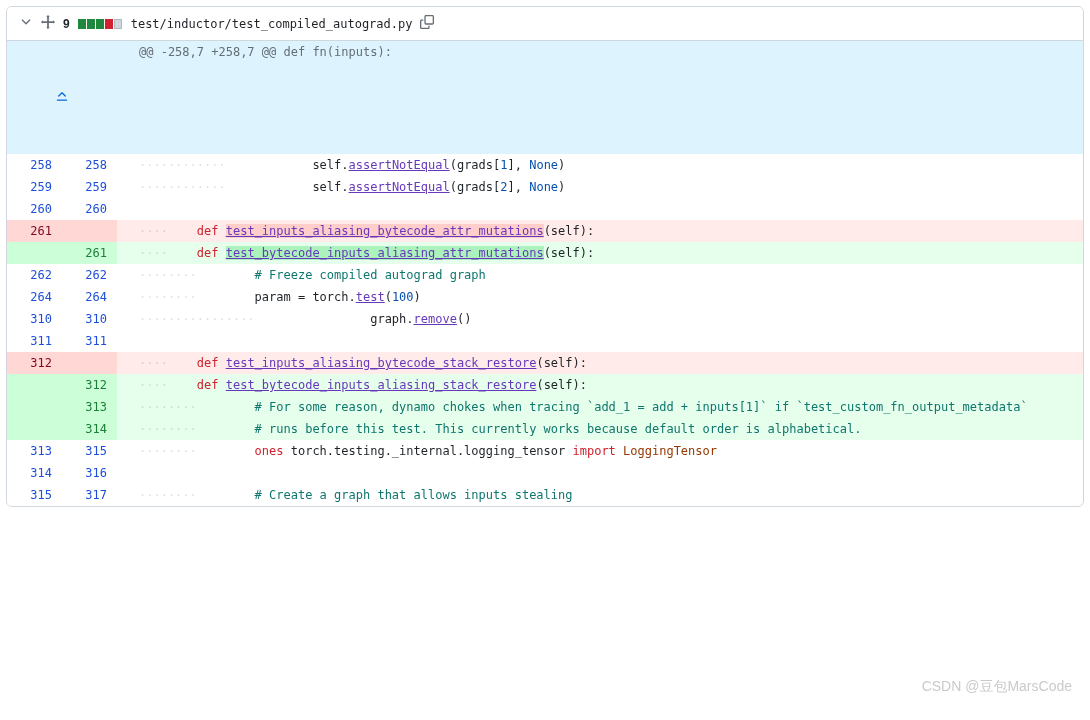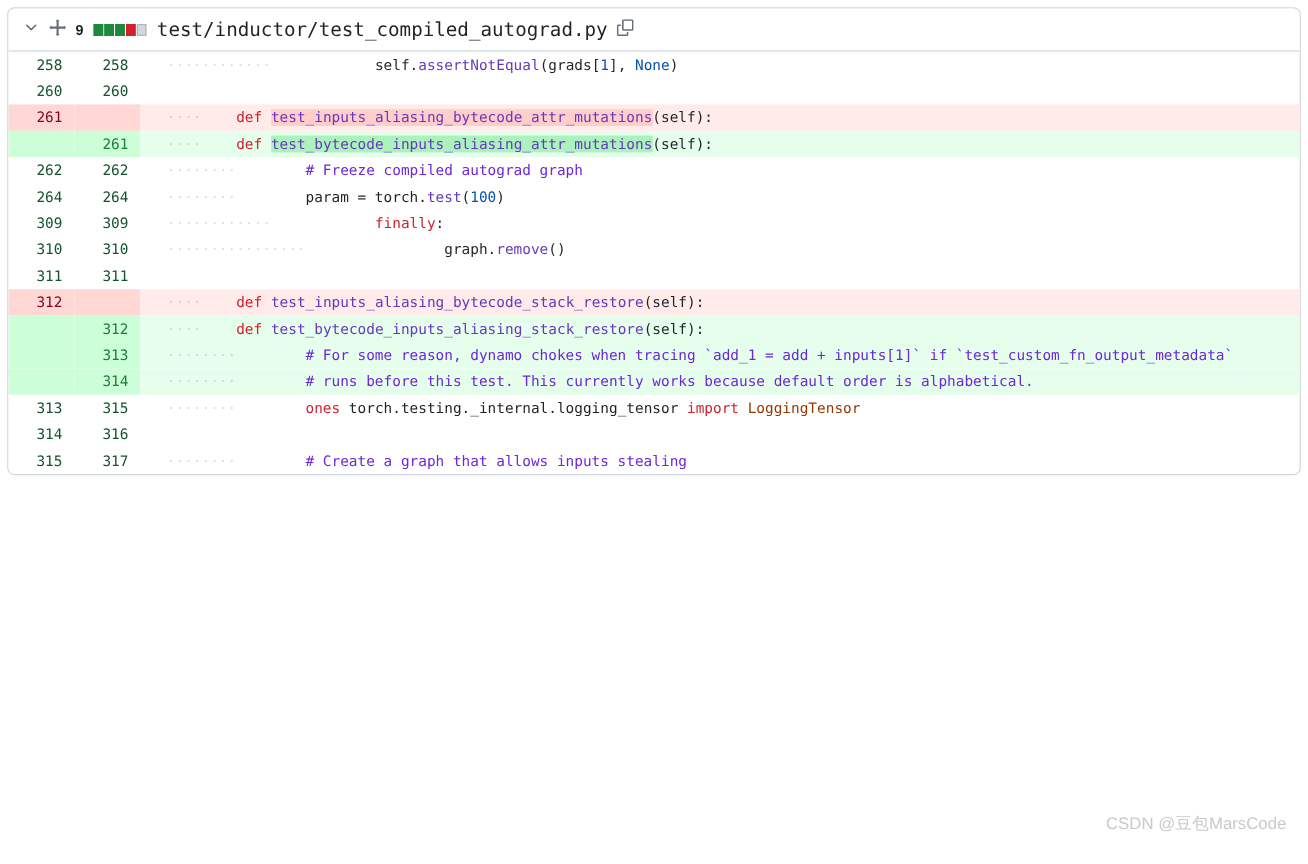--- a/index.html
+++ b/index.html
@@ -7,40 +7,40 @@
 .file-box { border: 1px solid #d0d7de; border-radius: 6px; margin: 6px; overflow: hidden; }
 .file-header { display: flex; align-items: center; padding: 8px 12px; gap: 8px; background: #fff; border-bottom: 1px solid #d0d7de; position: relative; }
 .caret { width: 14px; height: 14px; color: #656d76; }
 .move-icon { width: 14px; height: 14px; color: #656d76; }
 .change-count { font-weight: 600; color: #1f2328; font-size: 12px; }
 .blocks { display: flex; gap: 0px; }
 .blk { width: 8px; height: 10px; margin-right: 1px; display: inline-block; }
 .blk.green { background: #1f883d; border: 1px solid #1f883d; }
 .blk.red { background: #cf222e; border: 1px solid #cf222e; }
 .blk.gray { background: #d0d7de; border: 1px solid #afb8c1; }
-.path { font-family: ui-monospace, SFMono-Regular, Menlo, monospace; font-size: 16px; color: #1f2328; }
+.path { font-family: ui-monospace, SFMono-Regular, Menlo, monospace; font-size: 12px; color: #1f2328; }
 .path a { color: #1f2328; text-decoration: none; }
 .copy-icon { width: 14px; height: 14px; color: #656d76; cursor: pointer; }
 table.diff { width: 100%; border-collapse: collapse; table-layout: fixed; }
 table.diff td { font-family: ui-monospace, SFMono-Regular, Menlo, monospace; font-size: 12px; line-height: 22px; vertical-align: top; white-space: pre; }
-td.num { width: 55px; text-align: right; padding: 0 10px; color: #14532d; background: #fff; user-select: none; }
+td.num { width: 55px; text-align: right; padding: 0 10px; color: #1d4ed8; background: #fff; user-select: none; }
 td.num.del { background: #ffd7d5; color: #82071e; }
 td.num.add { background: #ccffd8; color: #1a7f37; }
 td.code { padding: 0 10px 0 22px; position: relative; overflow: hidden; }
 td.code.del { background: #ffebe9; }
 td.code.add { background: #e6ffec; }
 td.code.hb { background: #ddf4ff; color: #656d76; }
 td.expand-cell { background: #ddf4ff; width: 110px; text-align: center; padding: 4px 0; }
 .expand-btn { display: block; color: #0969da; cursor: pointer; line-height: 14px; }
 .expand-btn svg { width: 14px; height: 14px; }
 .ws { color: rgba(27,31,36,0.15); }
 .pl-k { color: #cf222e; }
-.pl-en { color: #6639ba; }
+.pl-en { color: #6639ba; text-decoration: underline; }
 .pl-c1 { color: #0550ae; }
-.pl-c { color: #6d28d9; }
+.pl-c { color: #0f766e; }
 .pl-v { color: #953800; }
 .x-mark-del { background: #ffcecb; }
 .x-mark-add { background: #abf2bc; }
 .watermark { position: fixed; bottom: 24px; right: 18px; color: rgba(100,100,100,0.35); font-size: 14px; pointer-events: none; }
 </style>
 </head>
 <body>
 
 <div class="file-box">
 
@@ -73,25 +73,38 @@
 </div>
 
 <table class="diff">
 <colgroup>
         <col style="width:55px">
         <col style="width:55px">
         <col>
       </colgroup>
 <tbody>
 
+<tr>
+  <td class="expand-cell" colspan="2">
+    <span class="expand-btn"><svg viewBox="0 0 16 16" fill="currentColor">
+                <path d="M7.47 3.72a.75.75 0 011.06 0l3.75 3.75a.75.75 0 01-1.06 1.06L8 5.31 4.78 8.53a.75.75 0 01-1.06-1.06l3.75-3.75zM2 12.75a.75.75 0 01.75-.75h10.5a.75.75 0 010 1.5H2.75a.75.75 0 01-.75-.75z"></path>
+              </svg></span>
+  </td>
+  <td class="code hb">@@ -258,7 +258,7 @@ def fn(inputs):</td>
+</tr>
 
 <tr>
           <td class="num">258</td>
           <td class="num">258</td>
           <td class="code"><span class="ws">············</span><span>            self.</span><span class="pl-en">assertNotEqual</span><span>(grads[</span><span class="pl-c1">1</span><span>], </span><span class="pl-c1">None</span><span>)</span></td>
+        </tr>
+<tr>
+          <td class="num">259</td>
+          <td class="num">259</td>
+          <td class="code"><span class="ws">············</span><span>            self.</span><span class="pl-en">assertNotEqual</span><span>(grads[</span><span class="pl-c1">2</span><span>], </span><span class="pl-c1">None</span><span>)</span></td>
         </tr>
 <tr>
           <td class="num">260</td>
           <td class="num">260</td>
           <td class="code"></td>
         </tr>
 <tr>
           <td class="num del">261</td>
           <td class="num del"></td>
           <td class="code del"><span class="ws">····</span><span>    </span><span class="pl-k">def</span><span> </span><span class="pl-en x-mark-del">test_inputs_aliasing_bytecode_attr_mutations</span><span>(self):</span></td>
@@ -106,25 +119,20 @@
           <td class="num">262</td>
           <td class="code"><span class="ws">········</span><span class="pl-c">        # Freeze compiled autograd graph</span></td>
         </tr>
 <tr>
           <td class="num">264</td>
           <td class="num">264</td>
           <td class="code"><span class="ws">········</span><span>        param = torch.</span><span class="pl-en">test</span><span>(</span><span class="pl-c1">100</span><span>)</span></td>
         </tr>
 
 
-<tr>
-          <td class="num">309</td>
-          <td class="num">309</td>
-          <td class="code"><span class="ws">············</span><span>            </span><span class="pl-k">finally</span>:</td>
-        </tr>
 <tr>
           <td class="num">310</td>
           <td class="num">310</td>
           <td class="code"><span class="ws">················</span><span>                graph.</span><span class="pl-en">remove</span><span>()</span></td>
         </tr>
 <tr>
           <td class="num">311</td>
           <td class="num">311</td>
           <td class="code"></td>
         </tr>

